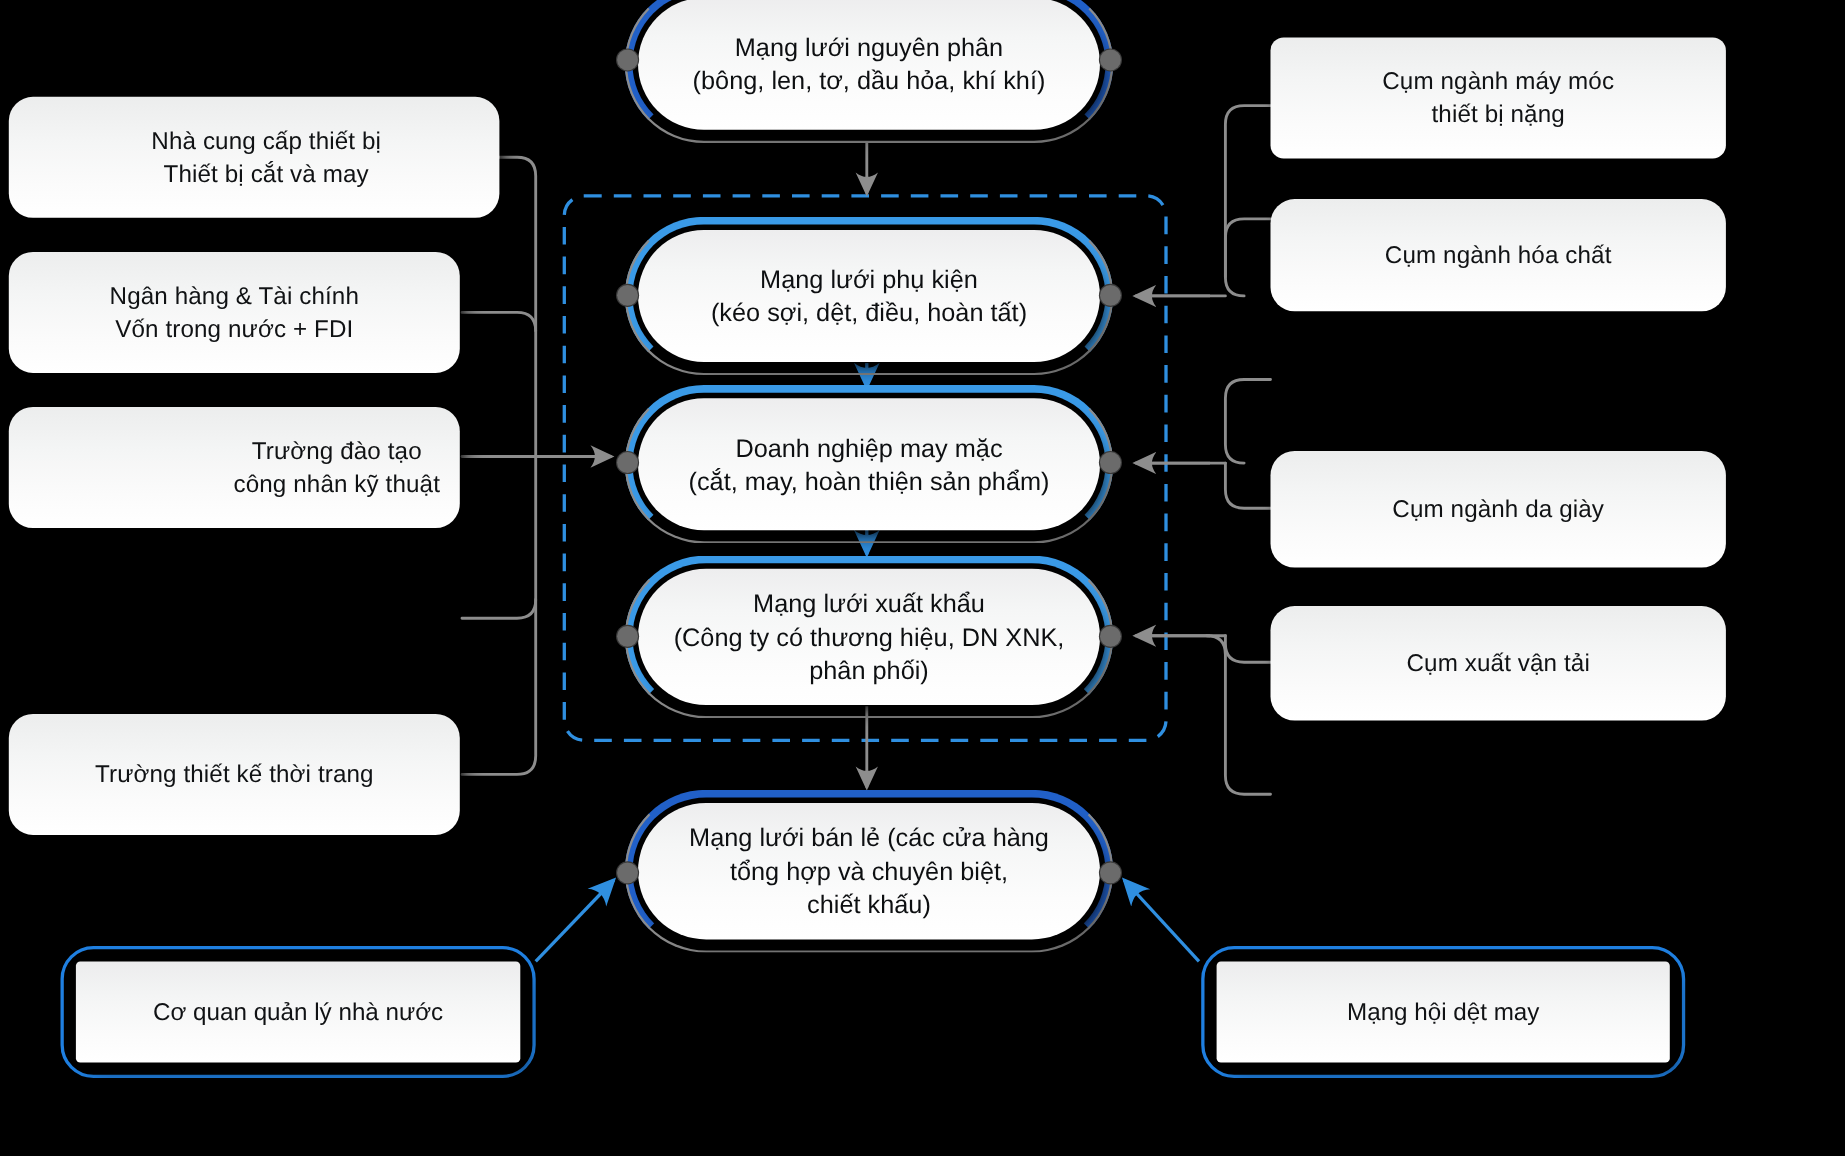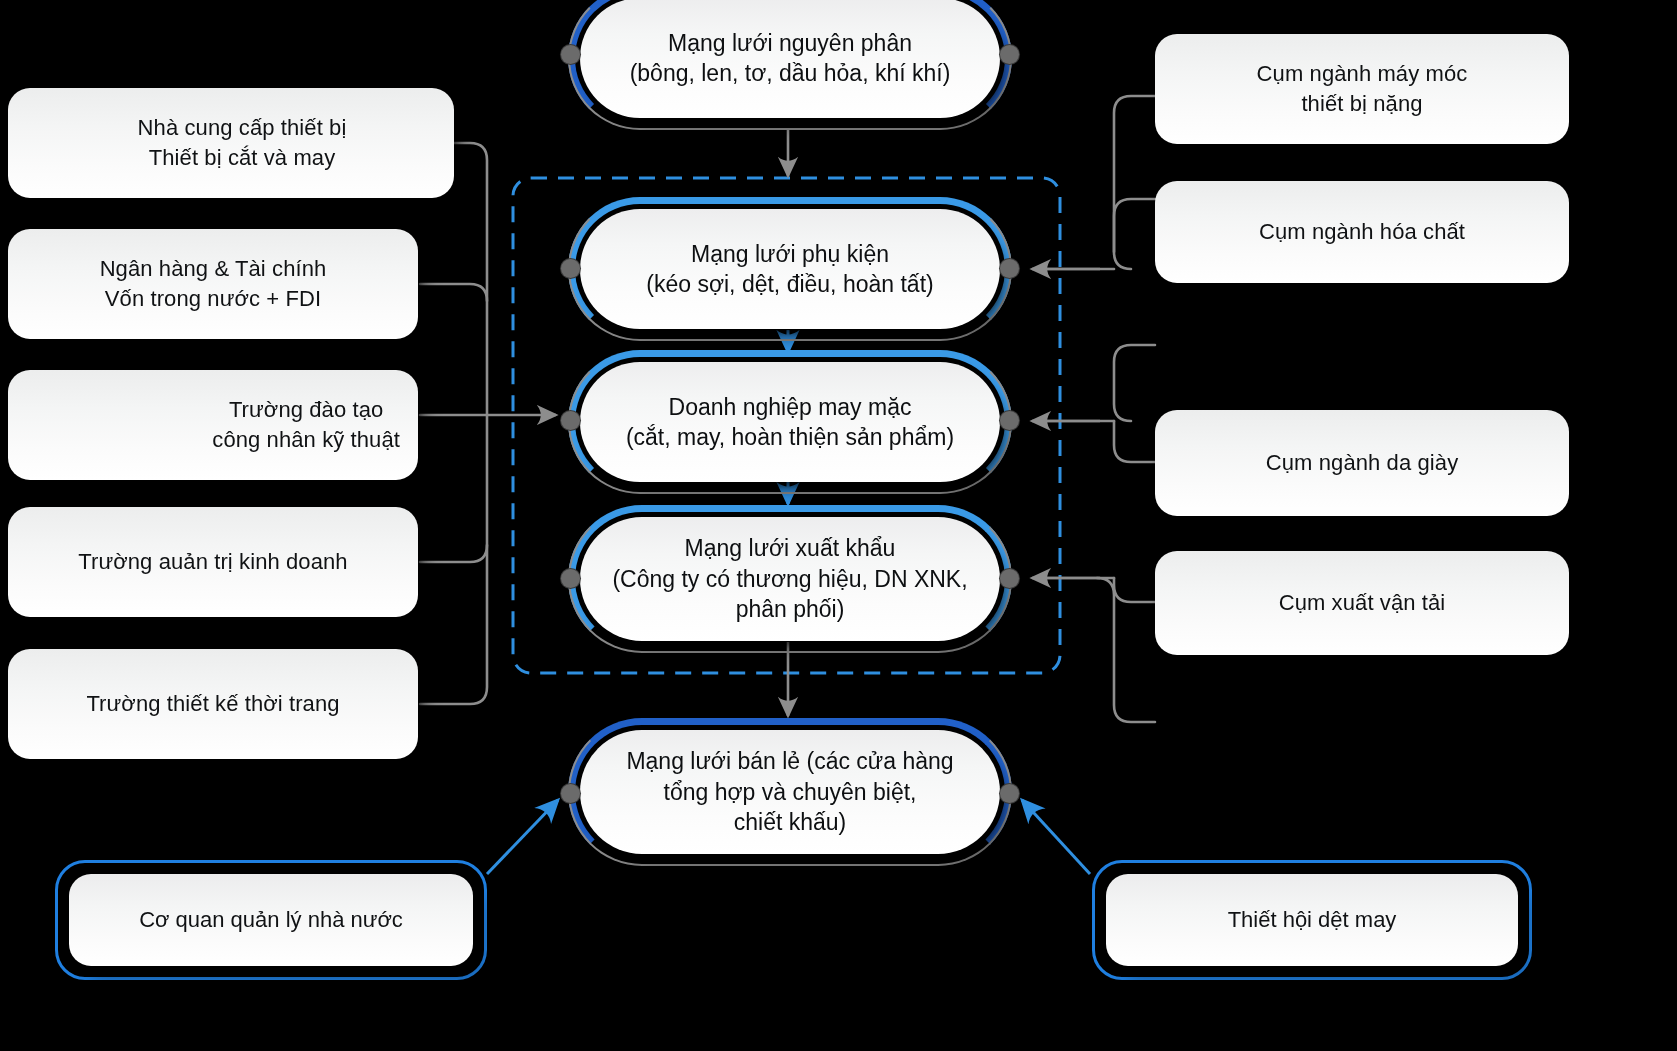--- a/index.html
+++ b/index.html
@@ -53,21 +53,21 @@
     box-shadow:0 0 0 1px #3a3a3a;
   }
 
   
   .outlined{position:absolute;}
   .outlined .frame{
     position:absolute;left:0;top:0;right:0;bottom:0;border-radius:30px;
     border:3px solid #1f7fe0;box-sizing:border-box;
   }
   .outlined .body{
-    position:absolute;left:14px;top:14px;right:14px;bottom:14px;border-radius:22px;
+    position:absolute;left:14px;top:14px;right:14px;bottom:14px;border-radius:4px;
     background:linear-gradient(180deg,#ececed 0%,#f4f5f5 35%,#fbfbfb 72%,#ffffff 100%);
     box-shadow:10px 12px 16px -4px rgba(0,0,0,.55), 2px 3px 6px rgba(0,0,0,.45);
     display:flex;align-items:center;justify-content:center;text-align:center;
     color:#101214;font-size:22px;line-height:1.35;box-sizing:border-box;padding:4px 16px;
   }
 </style>
 </head>
 <body>
 
 <div id="stage">
@@ -128,28 +128,25 @@
 Thiết bị cắt và may</span>
   </div>
   <div class="card" style="left:8px;top:229px;width:410px;height:110px;">
     <span class="txt">Ngân hàng &amp; Tài chính
 Vốn trong nước + FDI</span>
   </div>
   <div class="card" style="left:8px;top:370px;width:410px;height:110px;justify-content:flex-end;">
     <span class="txt">Trường đào tạo
 công nhân kỹ thuật</span>
   </div>
-  <div class="card" style="left:8px;top:507px;width:410px;height:110px;">
-    <span class="txt">Trường auản trị kinh doanh</span>
-  </div>
   <div class="card" style="left:8px;top:649px;width:410px;height:110px;">
     <span class="txt">Trường thiết kế thời trang</span>
   </div>
 
-  <div class="card" style="left:1155px;top:34px;width:414px;height:110px;">
+  <div class="card" style="left:1155px;top:34px;width:414px;height:110px;border-radius:12px;">
     <span class="txt">Cụm ngành máy móc
 thiết bị nặng</span>
   </div>
   <div class="card" style="left:1155px;top:151px;width:414px;height:102px;margin-top:30px;">
     <span class="txt">Cụm ngành hóa chất</span>
   </div>
   <div class="card" style="left:1155px;top:410px;width:414px;height:106px;">
     <span class="txt">Cụm ngành da giày</span>
   </div>
   <div class="card" style="left:1155px;top:551px;width:414px;height:104px;">
@@ -216,17 +213,17 @@
   <div class="outlined" style="left:55px;top:860px;width:432px;height:120px;">
     <div class="frame"></div>
     <div class="body">
       <span class="txt">Cơ quan quản lý nhà nước</span>
     </div>
   </div>
 
   <div class="outlined" style="left:1092px;top:860px;width:440px;height:120px;">
     <div class="frame"></div>
     <div class="body">
-      <span class="txt">Thiết hội dệt may</span>
+      <span class="txt">Mạng hội dệt may</span>
     </div>
   </div>
 
 </div>
 
 </body></html>

